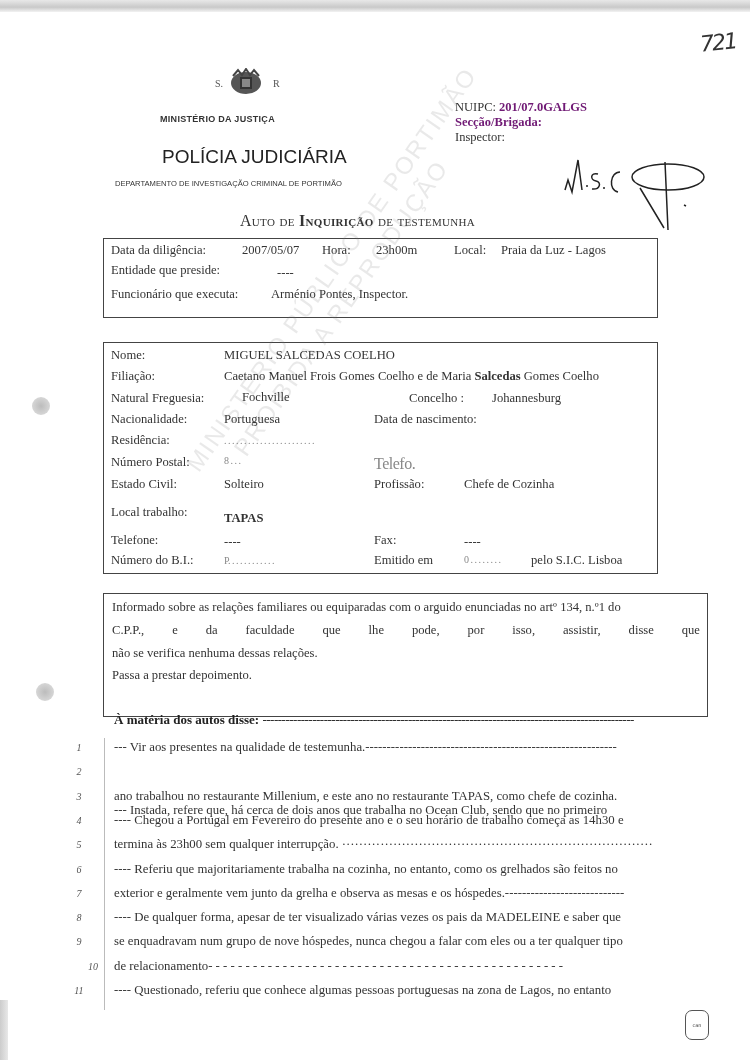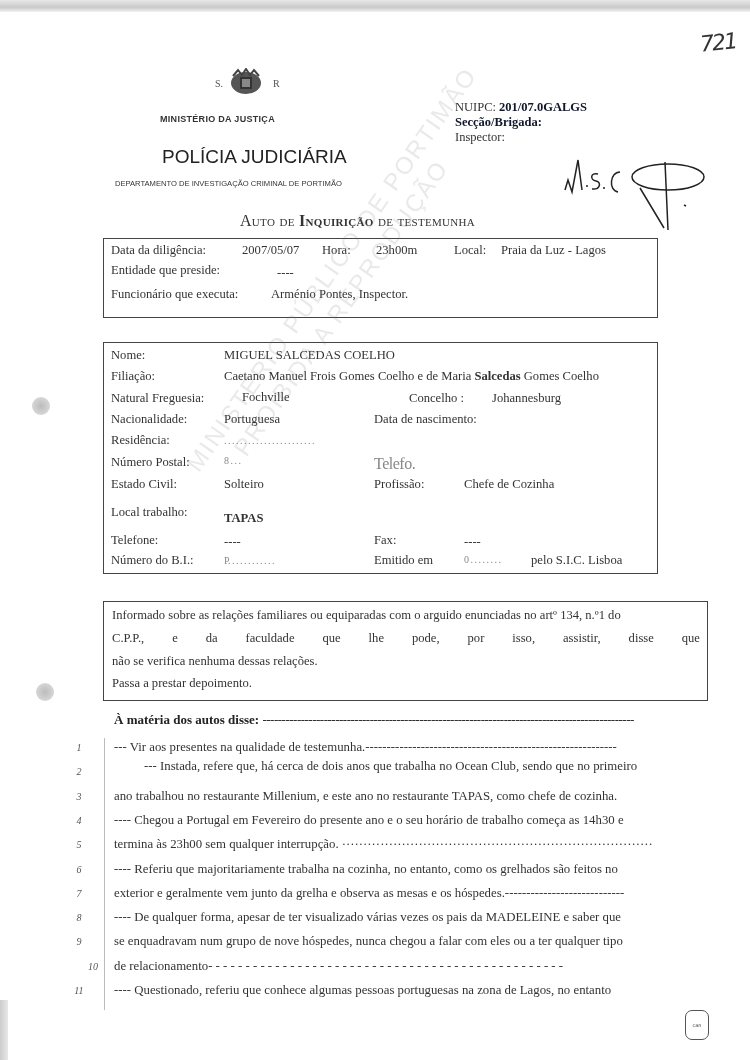--- a/index.html
+++ b/index.html
@@ -27,34 +27,34 @@
   }
   .policia {
     position: absolute; left: 162px; top: 146px; font-size: 19px;
     font-family: "Liberation Sans", sans-serif; color: #222;
   }
   .dept {
     position: absolute; left: 115px; top: 179px; font-size: 7.6px;
     font-family: "Liberation Sans", sans-serif; color: #333;
   }
   .nuipc { position: absolute; left: 455px; top: 100px; font-size: 12.5px; line-height: 15px; color: #333; }
-  .nuipc b { color: #0f172a; }
+  .nuipc b { color: #701a75; }
   .signature { position: absolute; left: 560px; top: 150px; }
   .doc-title {
     position: absolute; left: 240px; top: 212px; font-size: 16px; color: #333;
     font-variant: small-caps; letter-spacing: 0.3px;
   }
   .doc-title b { font-variant: small-caps; }
   .box {
     position: absolute; border: 1.6px solid #444; box-sizing: border-box;
     font-size: 12.6px; color: #333;
   }
   .box1 { left: 103px; top: 238px; width: 555px; height: 80px; }
   .box2 { left: 103px; top: 342px; width: 555px; height: 232px; }
-  .box3 { left: 103px; top: 593px; width: 605px; height: 100px; margin-top: 8px; }
+  .box3 { left: 103px; top: 593px; width: 605px; height: 124px; }
   .row { position: absolute; white-space: nowrap; }
   .lbl { position: absolute; text-align: center; }
   .val { position: absolute; }
   .faded { color: #888; font-size: 10px; letter-spacing: -0.5px; }
   .box3 p { margin: 0; position: absolute; left: 8px; width: 588px; line-height: 18px; }
   .justify { display: flex; justify-content: space-between; }
   .materia {
     position: absolute; left: 114px; top: 712px; font-size: 13px; font-weight: bold; color: #222;
     width: 548px; white-space: nowrap; overflow: hidden;
   }
@@ -204,21 +204,21 @@
 
 <div class="materia">
   <span>À matéria dos autos disse:</span>
   <span class="dash">-------------------------------------------------------------------------------------------------</span>
 </div>
 <div class="margin-line"></div>
 <div id="statement-lines">
     <div class="line-no" style="top: 742px;">1</div>
     <div class="text-line" style="top: 740px;">--- Vir aos presentes na qualidade de testemunha.-----------------------------------------------------------</div>
     <div class="line-no" style="top: 766.3px;">2</div>
-    <div class="text-line" style="top: 759px; margin-left: 30px;">--- Instada, refere que, há cerca de dois anos que trabalha no Ocean Club, sendo que no primeiro</div>
+    <div class="text-line" style="top: 803px;">--- Instada, refere que, há cerca de dois anos que trabalha no Ocean Club, sendo que no primeiro</div>
     <div class="line-no" style="top: 790.6px;">3</div>
     <div class="text-line" style="top: 788.6px;">ano trabalhou no restaurante Millenium, e este ano no restaurante TAPAS, como chefe de cozinha.</div>
     <div class="line-no" style="top: 814.9px;">4</div>
     <div class="text-line" style="top: 812.9px;">---- Chegou a Portugal em Fevereiro do presente ano e o seu horário de trabalho começa as 14h30 e</div>
     <div class="line-no" style="top: 839.2px;">5</div>
     <div class="text-line" style="top: 837.2px;">termina às 23h00 sem qualquer interrupção. ·········································································</div>
     <div class="line-no" style="top: 863.5px;">6</div>
     <div class="text-line" style="top: 861.5px;">---- Referiu que majoritariamente trabalha na cozinha, no entanto, como os grelhados são feitos no</div>
     <div class="line-no" style="top: 887.8px;">7</div>
     <div class="text-line" style="top: 885.8px;">exterior e geralmente vem junto da grelha e observa as mesas e os hóspedes.----------------------------</div>

